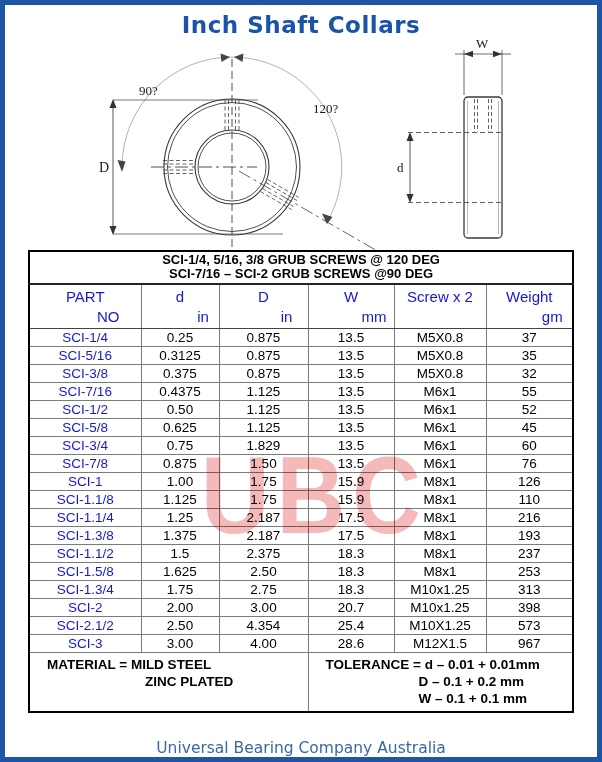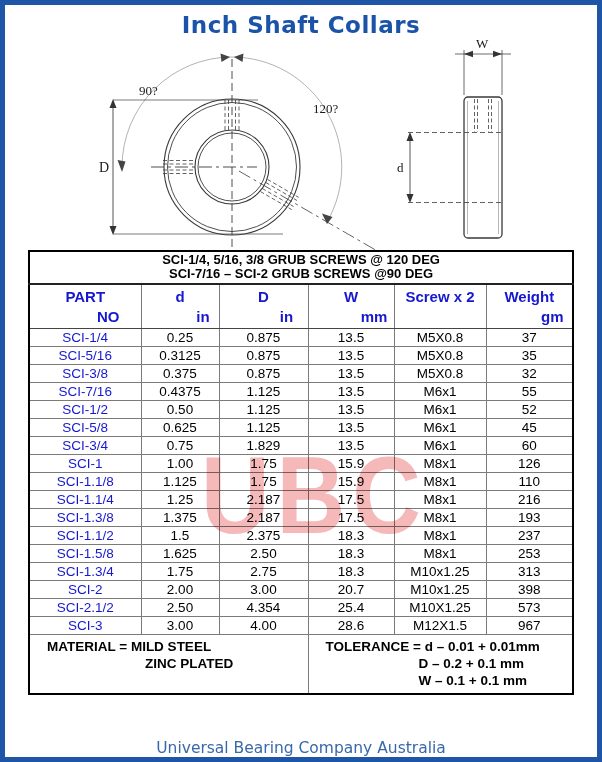--- a/index.html
+++ b/index.html
@@ -16,21 +16,21 @@
   .diagram{position:absolute;top:0;left:0;}
   .diagram text{font-family:"Liberation Serif",serif;fill:#1a1a1a;}
   .tablewrap{position:absolute;left:23px;top:245px;width:546px;}
   table{width:544px;border-collapse:collapse;table-layout:fixed;border:2px solid #000;background:#fff;}
   td,th{border:1px solid #7b7b7b;overflow:hidden;}
   .note-row td{
     border-bottom:2px solid #222;text-align:center;color:#000;
     font-weight:bold;font-size:13px;line-height:14px;padding:1px 0 2px;
   }
   .head-row th{
-    font-weight:bold;font-size:15px;color:#1518cf;text-align:center;
+    font-weight:normal;font-size:15px;color:#1518cf;text-align:center;
     vertical-align:top;padding:2px 0 2px;border-bottom:1.5px solid #444;
   }
   .hl{line-height:20px;}
   .hs{line-height:19px;min-height:19px;margin-left:46px;}
   tbody td{
     font-size:13.5px;text-align:center;height:17px;line-height:17px;
     padding:0;color:#000;white-space:nowrap;
   }
   tbody td.part{color:#1518cf;}
   .foot-row td{font-weight:bold;font-size:13.5px;color:#000;vertical-align:top;padding:3px 17px 4px;}
@@ -245,20 +245,28 @@
           </tr>
           <tr>
             <td class="part">SCI-3/4</td>
             <td>0.75</td>
             <td>1.829</td>
             <td>13.5</td>
             <td>M6x1</td>
             <td>60</td>
           </tr>
           <tr>
+            <td class="part">SCI-7/8</td>
+            <td>0.875</td>
+            <td>1.50</td>
+            <td>13.5</td>
+            <td>M6x1</td>
+            <td>76</td>
+          </tr>
+          <tr>
             <td class="part">SCI-1</td>
             <td>1.00</td>
             <td>1.75</td>
             <td>15.9</td>
             <td>M8x1</td>
             <td>126</td>
           </tr>
           <tr>
             <td class="part">SCI-1.1/8</td>
             <td>1.125</td>
@@ -333,21 +341,21 @@
           </tr>
         </tbody>
       <tfoot>
         <tr class="foot-row">
           <td colspan="3" class="material-cell">
             <div>MATERIAL =  MILD STEEL</div>
             <div class="mat-indent">ZINC PLATED</div>
           </td>
           <td colspan="3" class="tolerance-cell">
             <div>TOLERANCE = d – 0.01 + 0.01mm</div>
-            <div class="tol-indent">D – 0.2 + 0.1 mm</div>
+            <div class="tol-indent">D – 0.1 + 0.2 mm</div>
             <div class="tol-indent">W – 0.1 + 0.1 mm</div>
           </td>
         </tr>
       </tfoot>
     </table>
   </div>
 
   <div class="watermark">UBC</div>
 
   <div class="footer">Universal Bearing Company Australia</div>

